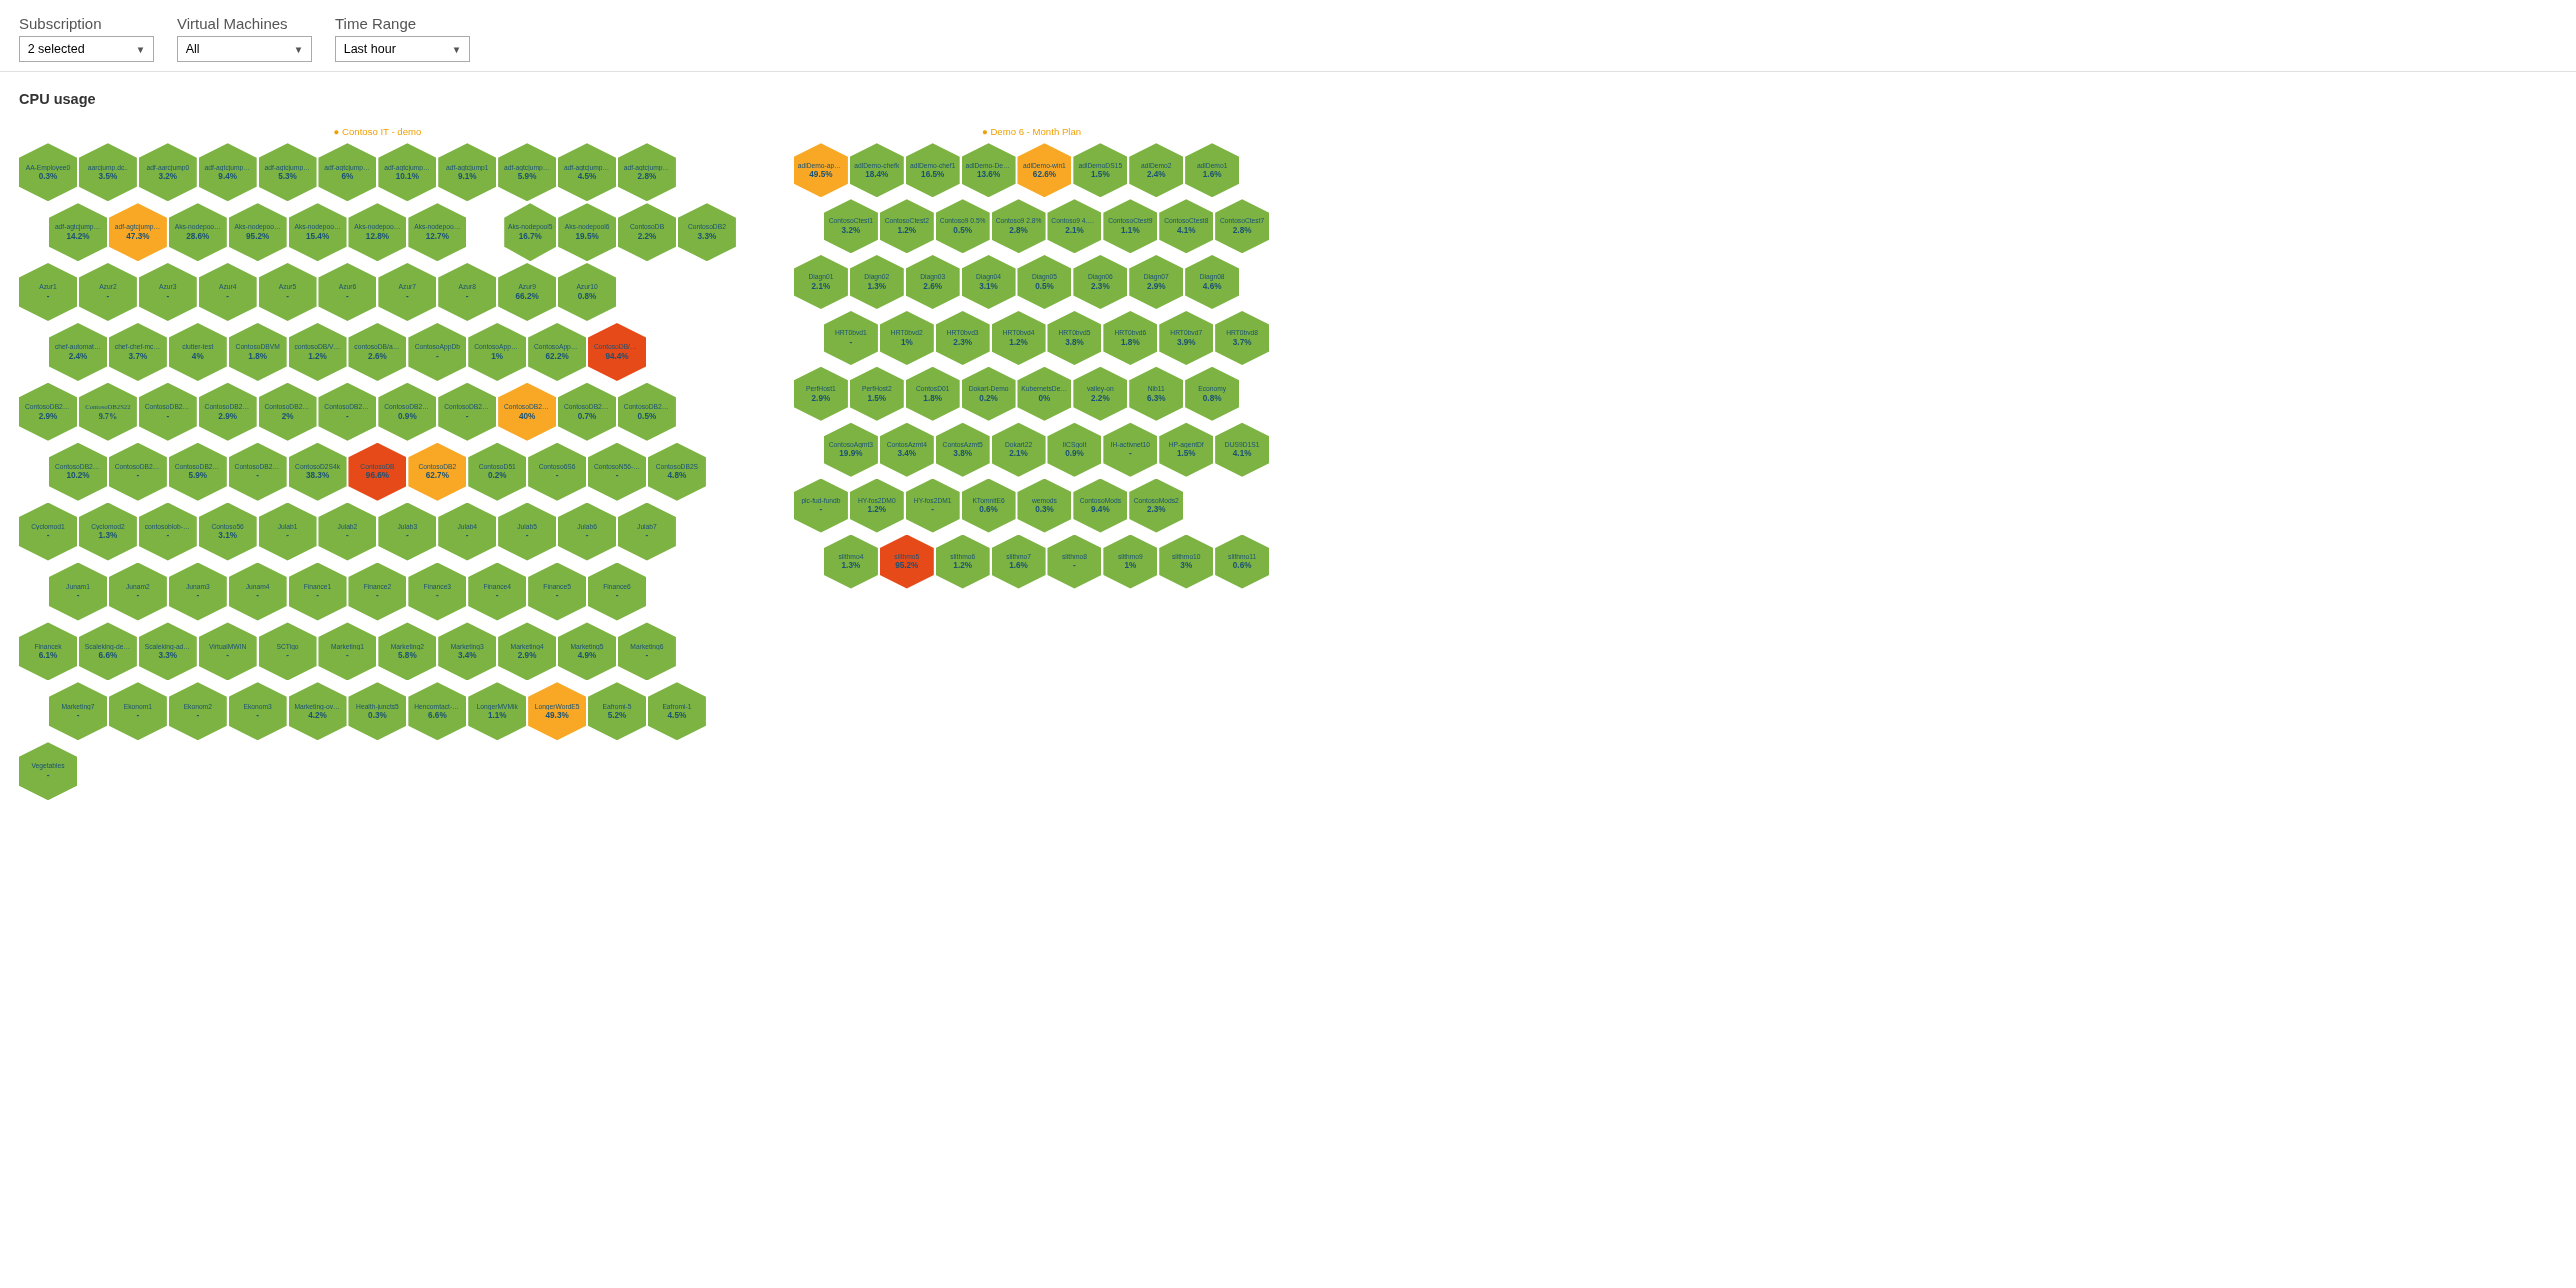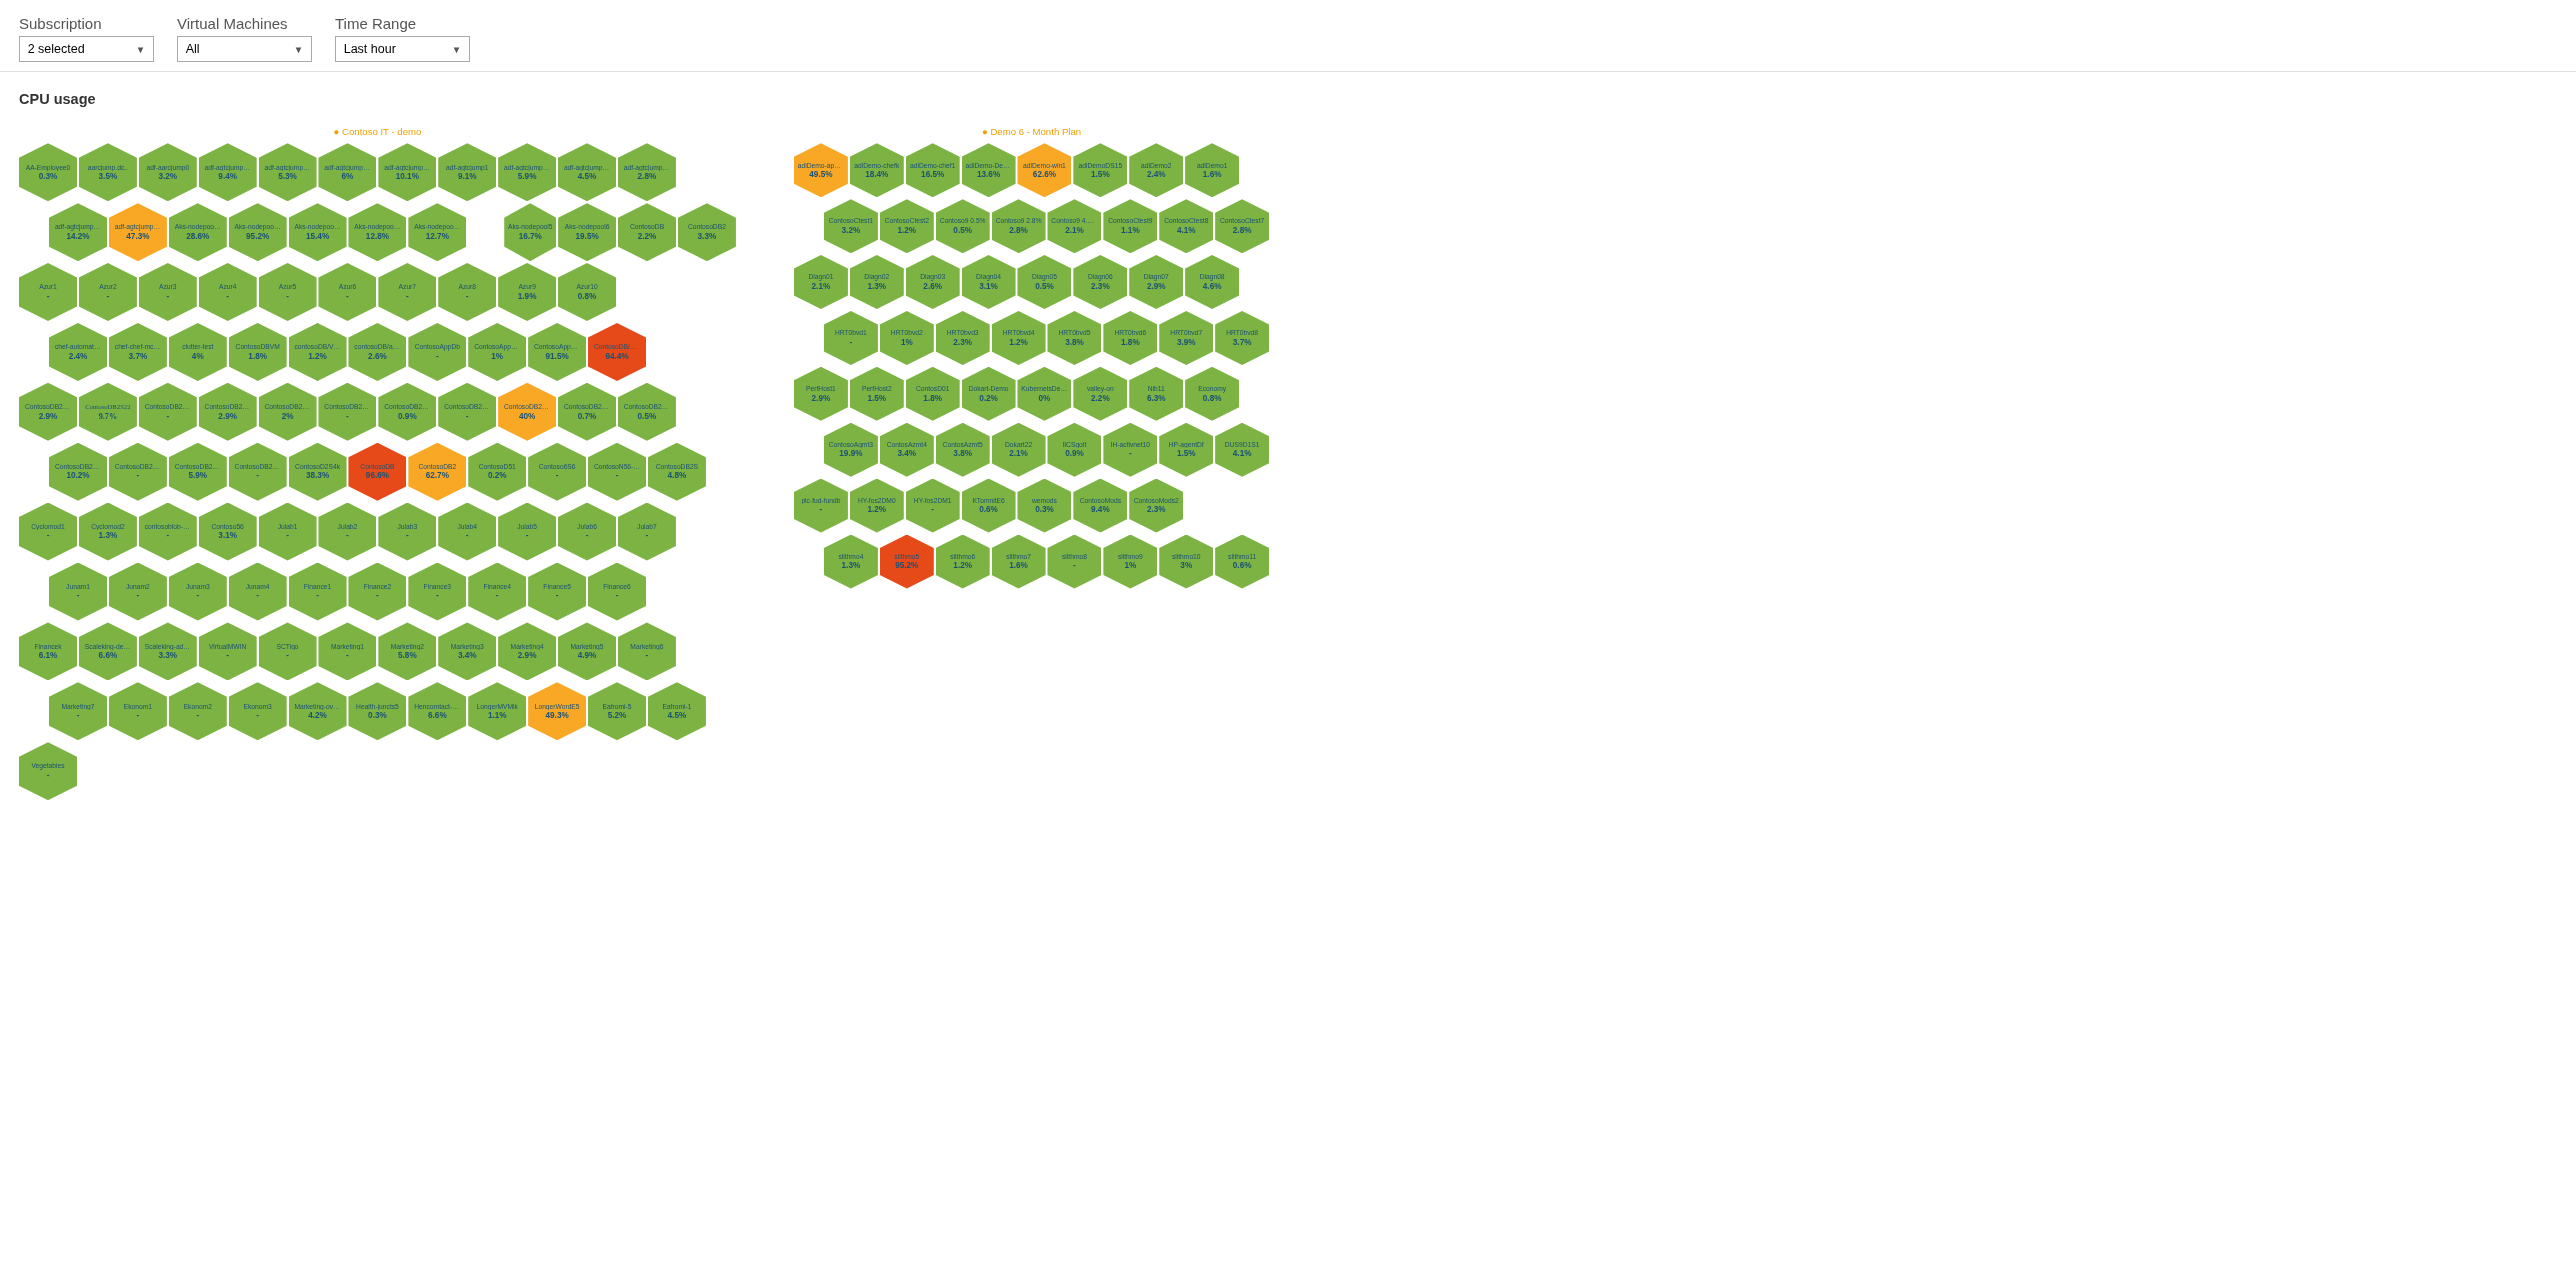--- a/index.html
+++ b/index.html
@@ -330,21 +330,21 @@
             </div>
             <div class="hex" title="Azur8: -" style="width: 58px; height: 58px; background-color: rgb(124, 179, 66);">
               <div class="hex-inner">
                 <div class="hex-name">Azur8</div>
                 <div class="hex-value">-</div>
               </div>
             </div>
             <div class="hex" title="Azur9: 1.9%" style="width: 58px; height: 58px; background-color: rgb(124, 179, 66);">
               <div class="hex-inner">
                 <div class="hex-name">Azur9</div>
-                <div class="hex-value">1.9%</div>
+                <div class="hex-value">66.2%</div>
               </div>
             </div>
             <div class="hex" title="Azur10: 0.8%" style="width: 58px; height: 58px; background-color: rgb(124, 179, 66);">
               <div class="hex-inner">
                 <div class="hex-name">Azur10</div>
                 <div class="hex-value">0.8%</div>
               </div>
             </div>
           </div>
           <div class="hex-row offset">
@@ -392,21 +392,21 @@
             </div>
             <div class="hex" title="ContosoAppDb2: 1%" style="width: 58px; height: 58px; background-color: rgb(124, 179, 66);">
               <div class="hex-inner">
                 <div class="hex-name">ContosoAppDb2</div>
                 <div class="hex-value">1%</div>
               </div>
             </div>
             <div class="hex" title="ContosoAppDb4: 1.7%" style="width: 58px; height: 58px; background-color: rgb(124, 179, 66);">
               <div class="hex-inner">
                 <div class="hex-name">ContosoAppDb4</div>
-                <div class="hex-value">91.5%</div>
+                <div class="hex-value">62.2%</div>
               </div>
             </div>
             <div class="hex" title="ContosoDB/VM5: 94.4%" style="width: 58px; height: 58px; background-color: rgb(230, 74, 25);">
               <div class="hex-inner">
                 <div class="hex-name">ContosoDB/VM5</div>
                 <div class="hex-value">94.4%</div>
               </div>
             </div>
           </div>
           <div class="hex-row">

